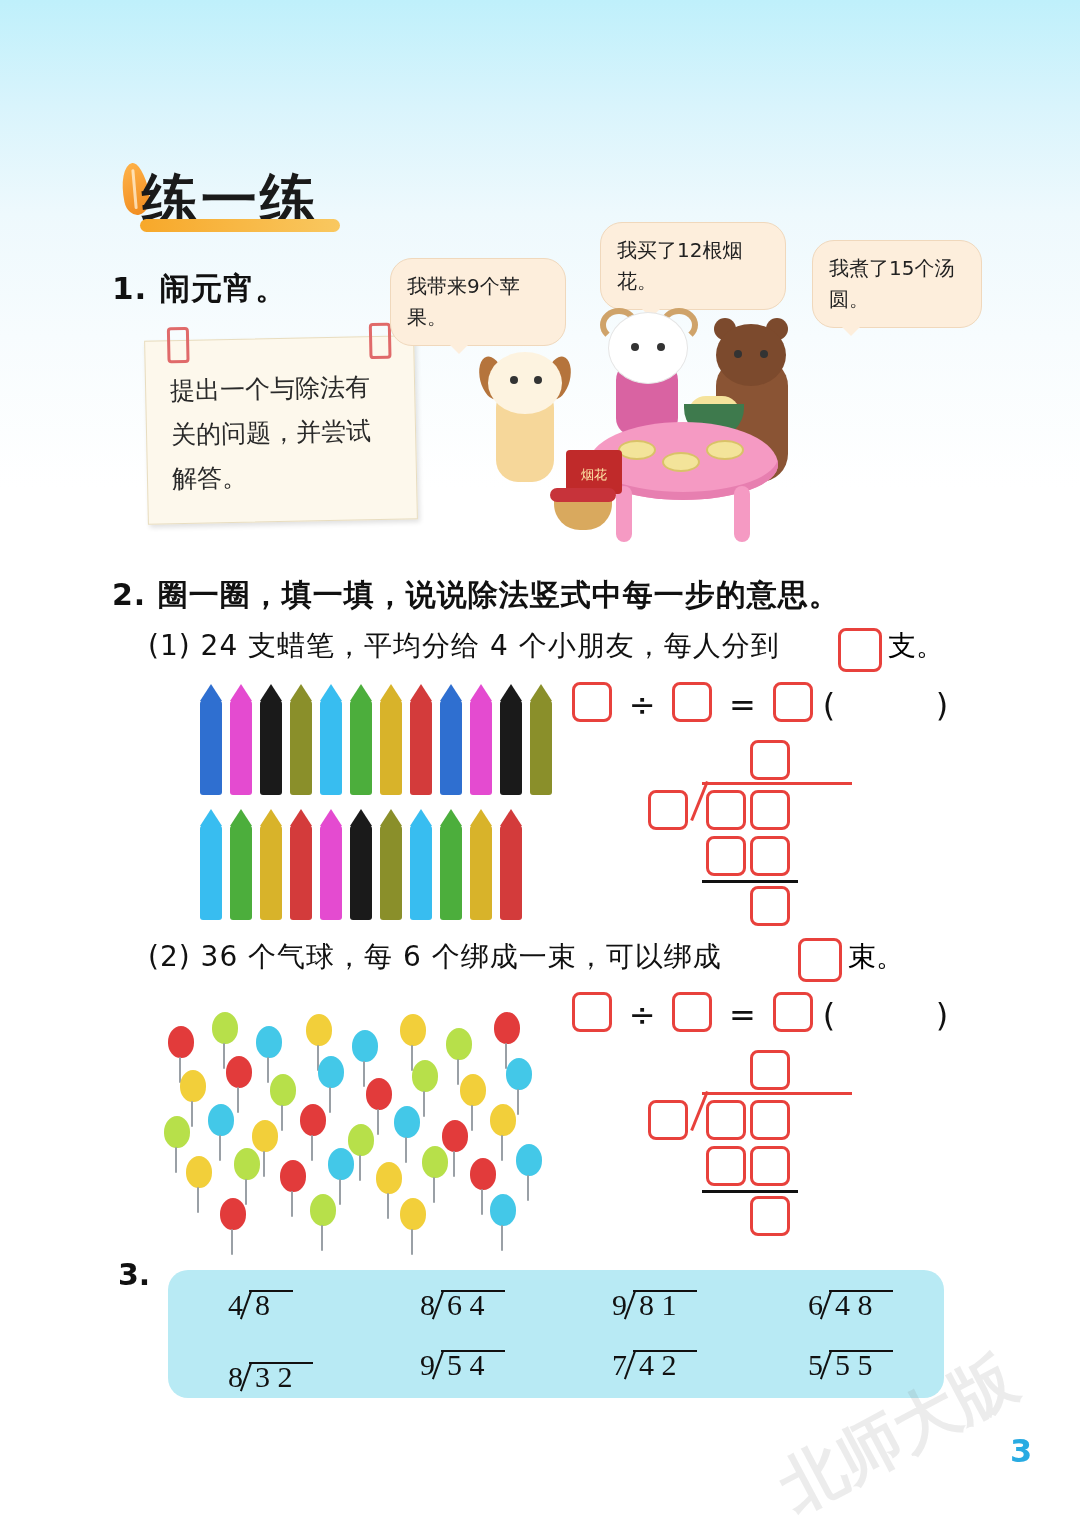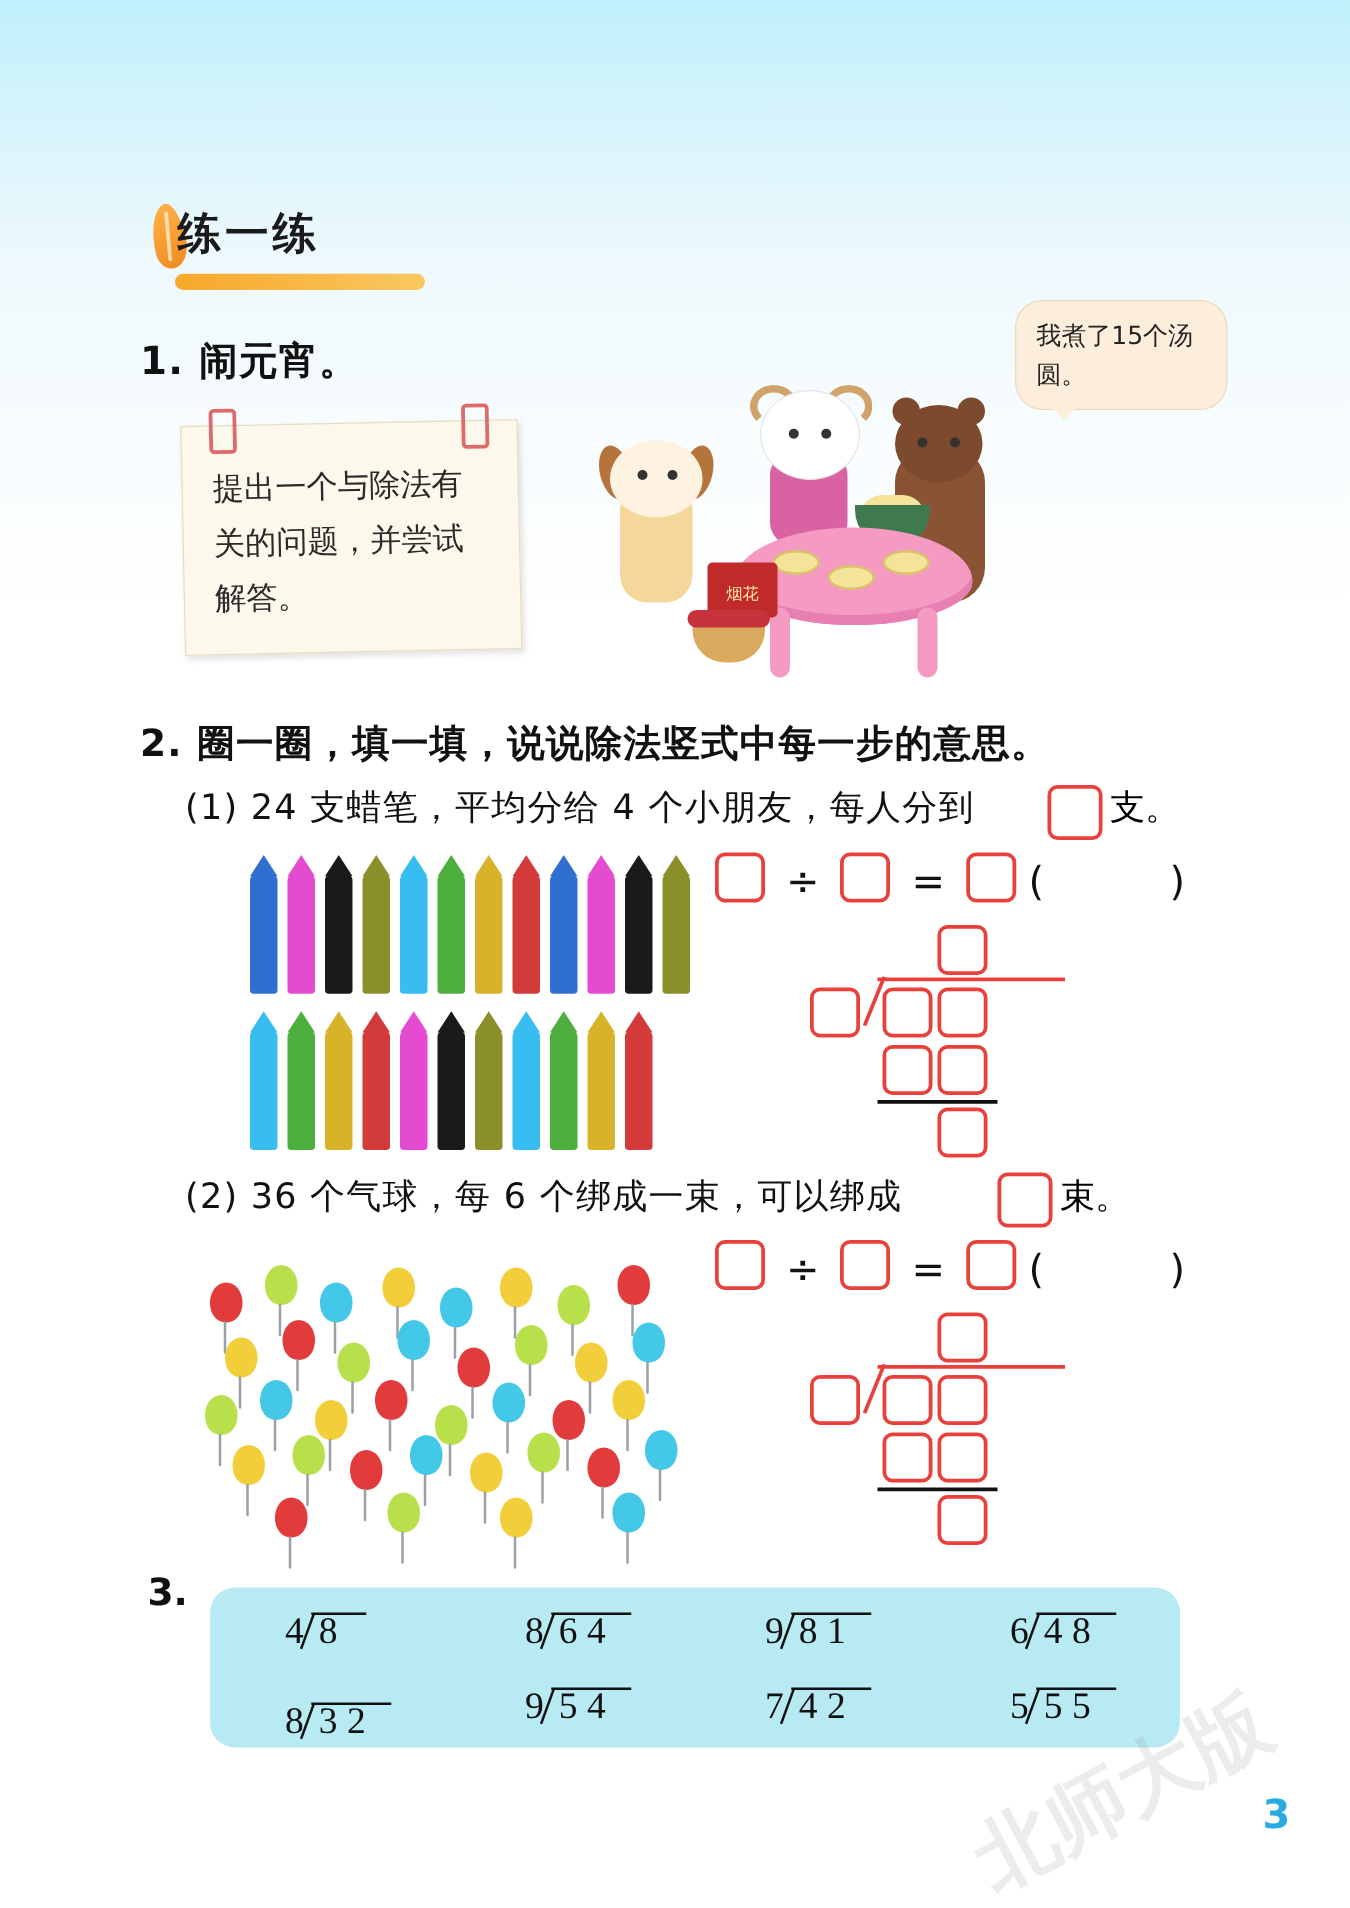--- a/index.html
+++ b/index.html
@@ -11,21 +11,21 @@
   .page { position:absolute; inset:0; }
 
   
   .practice-head { position:absolute; left:112px; top:163px; width:320px; height:75px; }
   .feather { position:absolute; left:10px; top:0px; width:26px; height:52px;
     background:linear-gradient(160deg,#ffb44b,#f08a1d);
     border-radius:60% 40% 55% 45% / 70% 60% 40% 30%;
     transform:rotate(-12deg); }
   .feather:after{ content:""; position:absolute; left:11px; top:6px; width:3px; height:40px;
     background:#fff6e2; border-radius:2px; transform:rotate(7deg); opacity:.7;}
-  .practice-title { position:absolute; left:30px; top:0px; font-size:35px; font-weight:bold;
+  .practice-title { position:absolute; left:30px; top:0px; font-size:56px; font-weight:bold;
     color:#1a1a1a; letter-spacing:3px; font-family:"DejaVu Sans", sans-serif; }
   .practice-underline { position:absolute; left:28px; top:56px; width:200px; height:13px;
     background:linear-gradient(90deg,#f7a82a,#f9c860); border-radius:7px; }
 
   
   .q1-label { position:absolute; left:112px; top:268px; font-size:31px; font-weight:bold; color:#111;
     font-family:"DejaVu Sans", sans-serif; letter-spacing:1px;}
   .note {
     position:absolute; left:146px; top:338px; width:268px; height:182px;
     background:#fdf8ec; border:1px solid #e8ddc0;
@@ -137,20 +137,22 @@
   </div>
 
   <div class="q1-label">1. 闹元宵。</div>
 
   <div class="note">
     <div class="clip l"></div>
     <div class="clip r"></div>
     <div class="note-text">提出一个与除法有关的问题，并尝试解答。</div>
   </div>
 
+  <div class="bubble b1">我带来9个苹果。</div>
+  <div class="bubble b2">我买了12根烟花。</div>
   <div class="bubble b3">我煮了15个汤圆。</div>
 
   <div class="scene">
     <div class="dog-ear l"></div>
     <div class="dog-ear r"></div>
     <div class="dog-body"></div>
     <div class="dog-head">
       <div class="dog-eye" style="left:22px; top:24px;"></div>
       <div class="dog-eye" style="left:46px; top:24px;"></div>
     </div>

